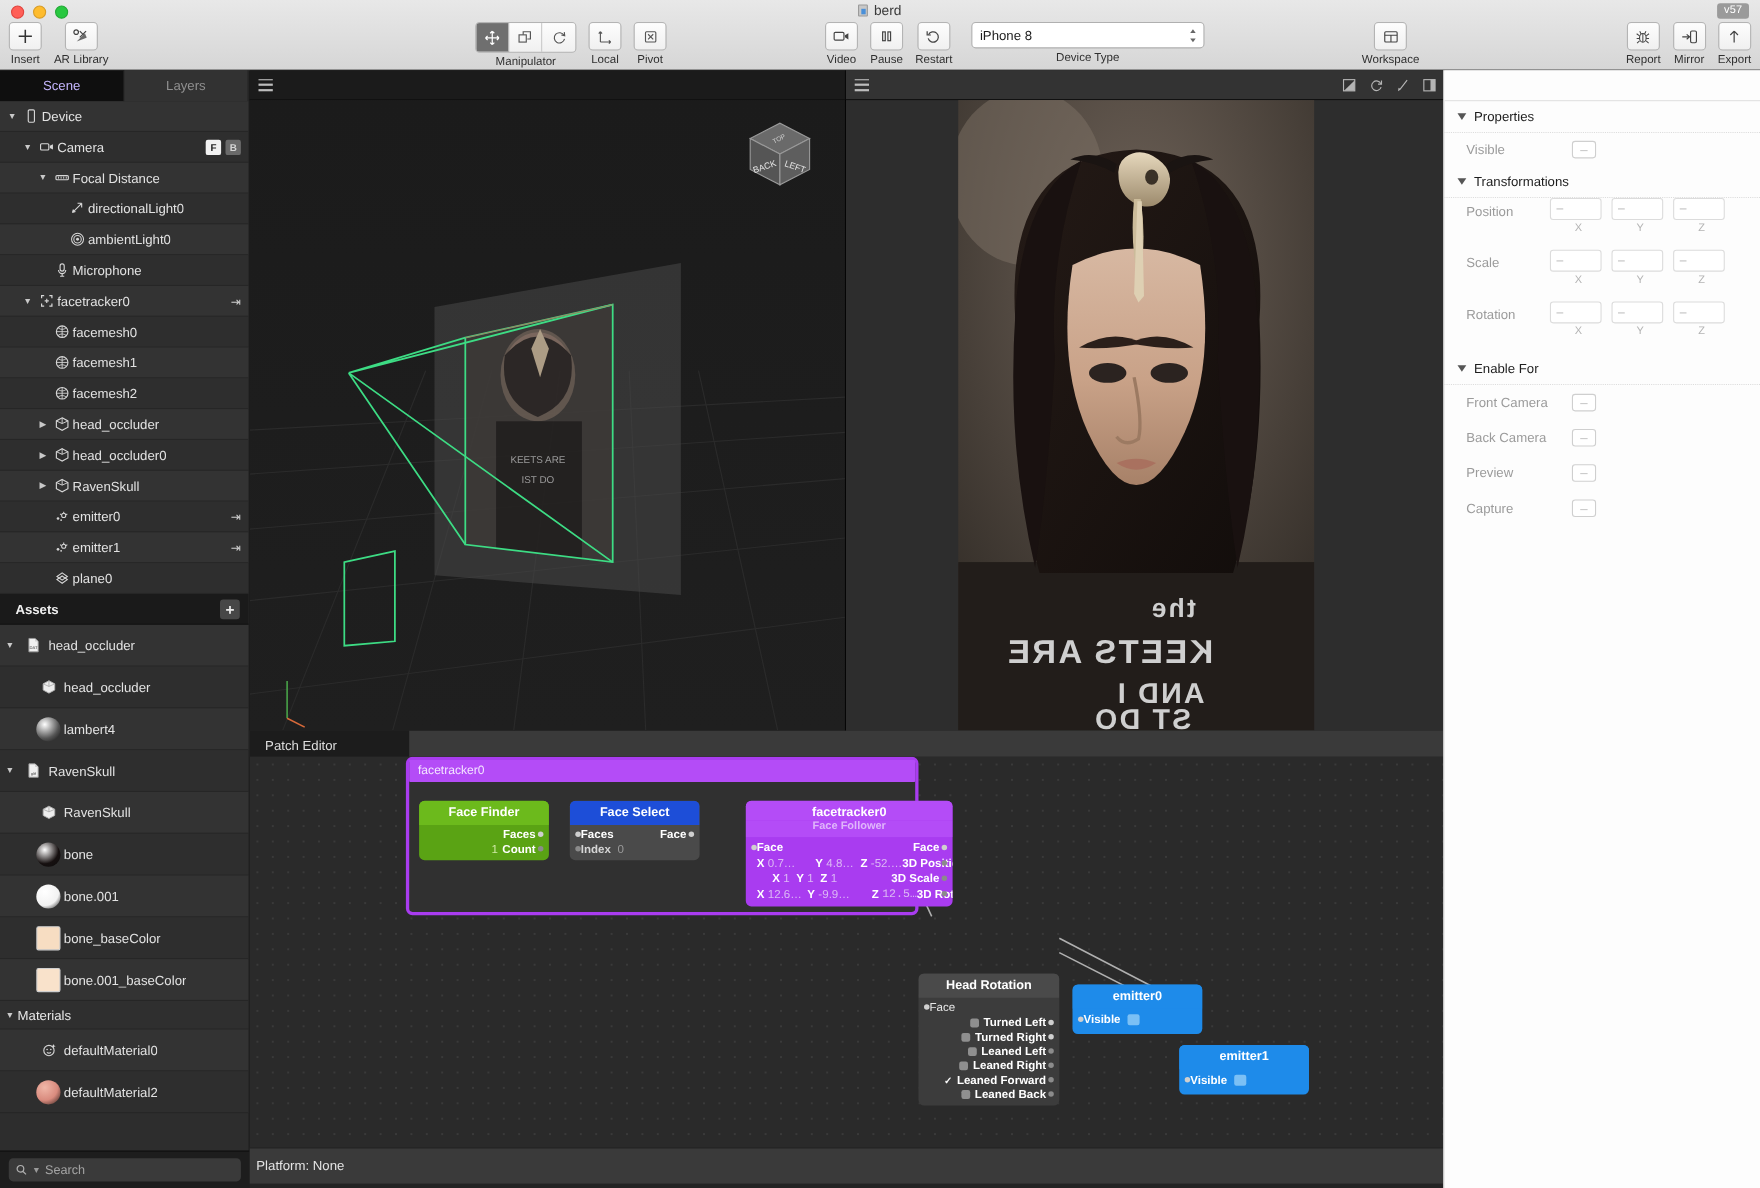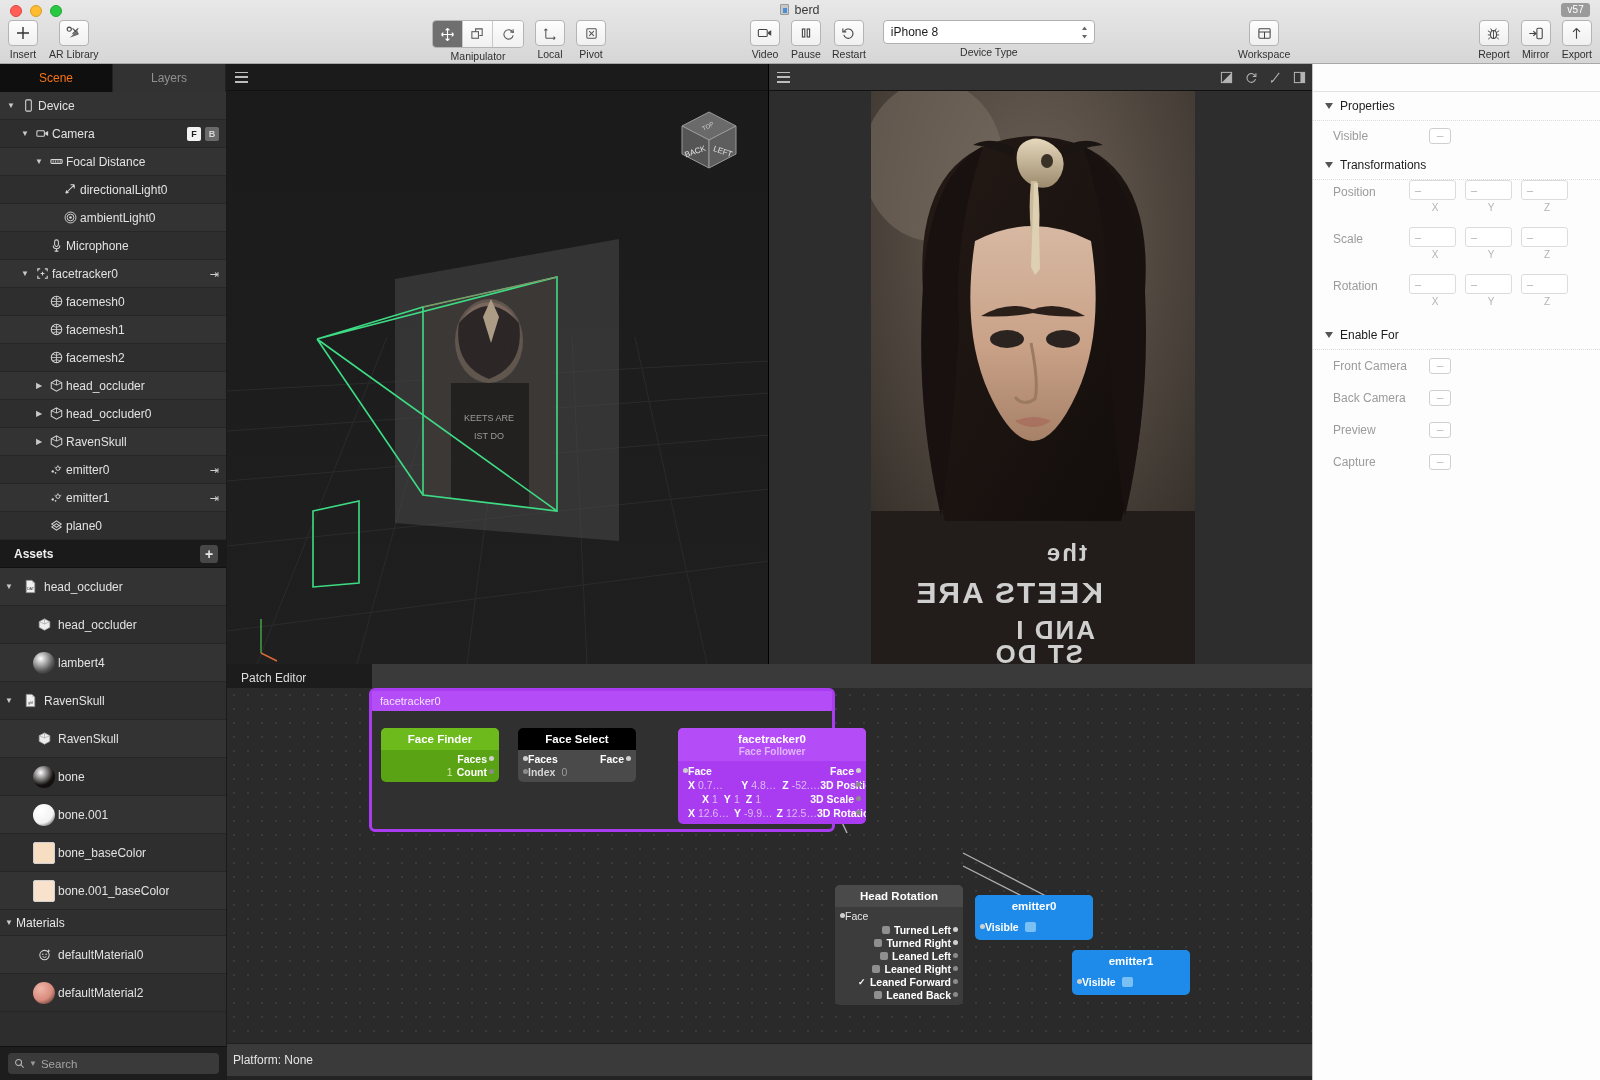--- a/index.html
+++ b/index.html
@@ -74,21 +74,21 @@
   
   .leftpanel {
     position: absolute; top: 64px; left: 0; width: 227px; height: 1016px;
     background: #2d2d2d; border-right: 1px solid #1a1a1a;
   }
   .tabs { display: flex; height: 28px; background: #2b2b2b; }
   .tab {
     flex: 1; text-align: center; line-height: 28px; font-size: 12px;
     color: #909090; background: #323232; border-right: 1px solid #222;
   }
-  .tab.sel { background: #0f0f0f; color: #f97316; }
+  .tab.sel { background: #0f0f0f; color: #c4b5fd; }
 
   .treewrap { height: 960px; overflow: hidden; }
   .trow-item {
     height: 28px; display: flex; align-items: center;
     border-bottom: 1px solid #262626; font-size: 12px; color: #e2e2e2;
     position: relative; background: #333333;
   }
   .trow-item.alt { background: #2e2e2e; }
   .disc {
     width: 14px; text-align: center; font-size: 8px; color: #c9c9c9; flex: 0 0 14px;
@@ -914,21 +914,21 @@
           </div>
           <div class="prow" style="justify-content:flex-end;padding-right:12px;color:#ffffff;font-weight:bold;">
             <span style="color:#cfe9a5;font-weight:normal;margin-right:4px;">1</span>
             <span>Count</span>
             <span class="dotR dotdim" style="right:5px;"></span>
           </div>
         </div>
       </div>
 
       <div class="node" style="left:291px; top:40px; width:118px; background:#4a4a4a;">
-        <div class="nodehdr" style="background:#000000;color:#ffffff;">Face Select</div>
+        <div class="nodehdr" style="background:#1d4ed8;color:#ffffff;">Face Select</div>
         <div class="nodebody">
           <div class="prow" style="padding-left:10px;color:#ffffff;font-weight:bold;">
             <span class="dotL" style="left:5px;"></span>
             <span>Faces</span>
             <span style="margin-left:auto;padding-right:12px;">Face</span>
             <span class="dotR" style="right:5px;"></span>
           </div>
           <div class="prow" style="padding-left:10px;color:#d6d6d6;font-weight:bold;">
             <span class="dotL dotdim" style="left:5px;"></span>
             <span>Index</span>
@@ -964,23 +964,23 @@
               <span style="color:#dcb8f5;font-weight:normal;margin-right:6px;">1</span>
             <span style="margin-right:3px;">Z</span>
               <span style="color:#dcb8f5;font-weight:normal;">1</span>
             <span style="margin-left:auto;padding-right:12px;">3D Scale</span>
             <span class="dotR dotdim" style="right:5px;top:4px;"></span>
           </div>
           <div class="prow" style="padding-left:10px;color:#ffffff;font-weight:bold;height:14px;">
             <span style="margin-right:3px;">X</span>
               <span style="color:#dcb8f5;font-weight:normal;margin-right:5px;">12.6…</span>
             <span style="margin-right:3px;">Y</span>
-              <span style="color:#dcb8f5;font-weight:normal;margin-right:4px;">-9.9…</span>
+              <span style="color:#dcb8f5;font-weight:normal;margin-right:20px;">-9.9…</span>
             <span style="margin-right:3px;">Z</span>
-              <span style="color:#dcb8f5;font-weight:normal;">12.5…</span>
+              <span style="color:#dcb8f5;font-weight:normal;font-family:Liberation Mono, monospace;">12.5…</span>
             <span style="margin-left:auto;padding-right:12px;">3D Rotation</span>
             <span class="dotR dotdim" style="right:5px;top:4px;"></span>
           </div>
         </div>
       </div>
 
       <div class="node" style="left:608px; top:197px; width:128px; background:#3c3c3c;">
         <div class="nodehdr" style="background:#4a4a4a;color:#ffffff;">Head Rotation</div>
         <div class="nodebody">
           <div class="prow" style="padding-left:10px;color:#e8e8e8;height:14px;">

